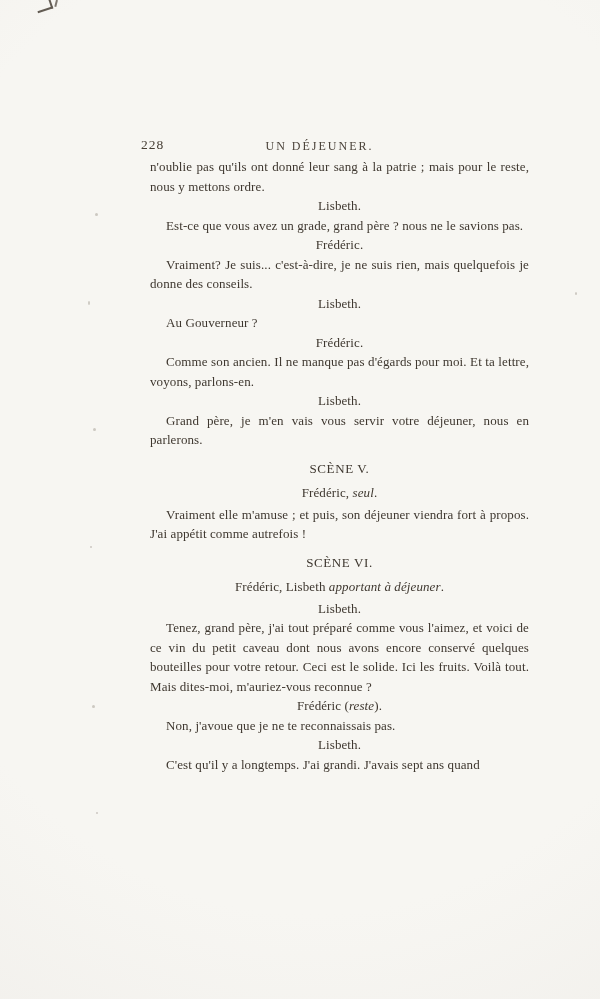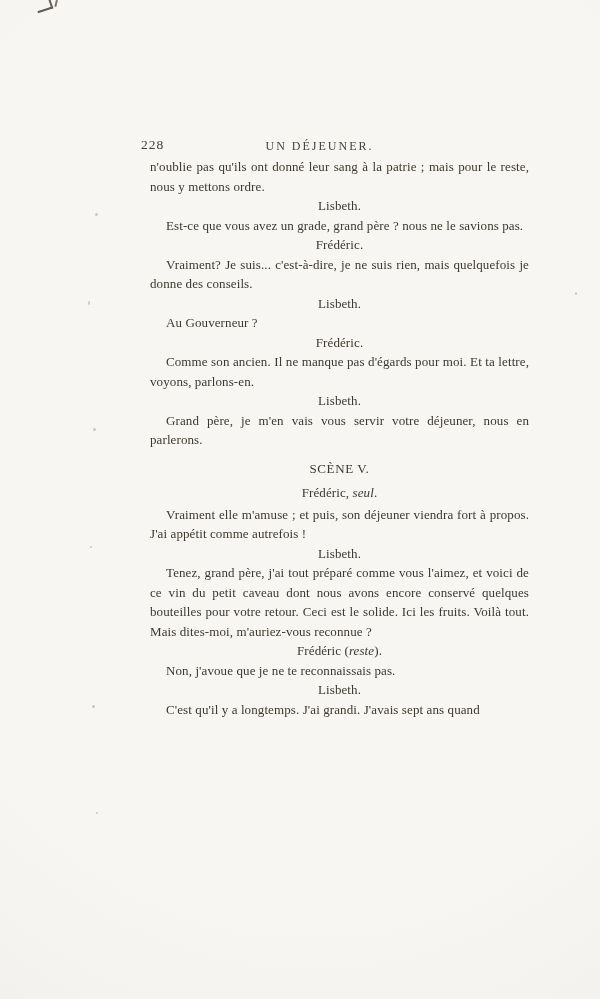--- a/index.html
+++ b/index.html
@@ -100,20 +100,22 @@
       <div class="para"><span>Vraiment? Je suis... c'est-à-dire, je ne suis rien, mais quelquefois je donne des conseils.</span></div>
       <div class="speaker"><span>Lisbeth.</span></div>
       <div class="para"><span>Au Gouverneur ?</span></div>
       <div class="speaker"><span>Frédéric.</span></div>
       <div class="para"><span>Comme son ancien. Il ne manque pas d'égards pour moi. Et ta lettre, voyons, parlons-en.</span></div>
       <div class="speaker"><span>Lisbeth.</span></div>
       <div class="para"><span>Grand père, je m'en vais vous servir votre déjeuner, nous en parlerons.</span></div>
       <div class="scene"><span>SCÈNE V.</span></div>
       <div class="cast"><span>Frédéric, </span><span class="it">seul</span><span>.</span></div>
       <div class="para"><span>Vraiment elle m'amuse ; et puis, son déjeuner viendra fort à propos. J'ai appétit comme autrefois !</span></div>
+      <div class="scene"><span>SCÈNE VI.</span></div>
+      <div class="cast"><span>Frédéric, Lisbeth </span><span class="it">apportant à déjeuner</span><span>.</span></div>
       <div class="speaker"><span>Lisbeth.</span></div>
       <div class="para"><span>Tenez, grand père, j'ai tout préparé comme vous l'aimez, et voici de ce vin du petit caveau dont nous avons encore conservé quelques bouteilles pour votre retour. Ceci est le solide. Ici les fruits. Voilà tout. Mais dites-moi, m'auriez-vous reconnue ?</span></div>
       <div class="speaker"><span>Frédéric (</span><span class="it">reste</span><span>).</span></div>
       <div class="para"><span>Non, j'avoue que je ne te reconnaissais pas.</span></div>
       <div class="speaker"><span>Lisbeth.</span></div>
       <div class="para"><span>C'est qu'il y a longtemps. J'ai grandi. J'avais sept ans quand</span></div>
     </main>
 
 </div>
 

